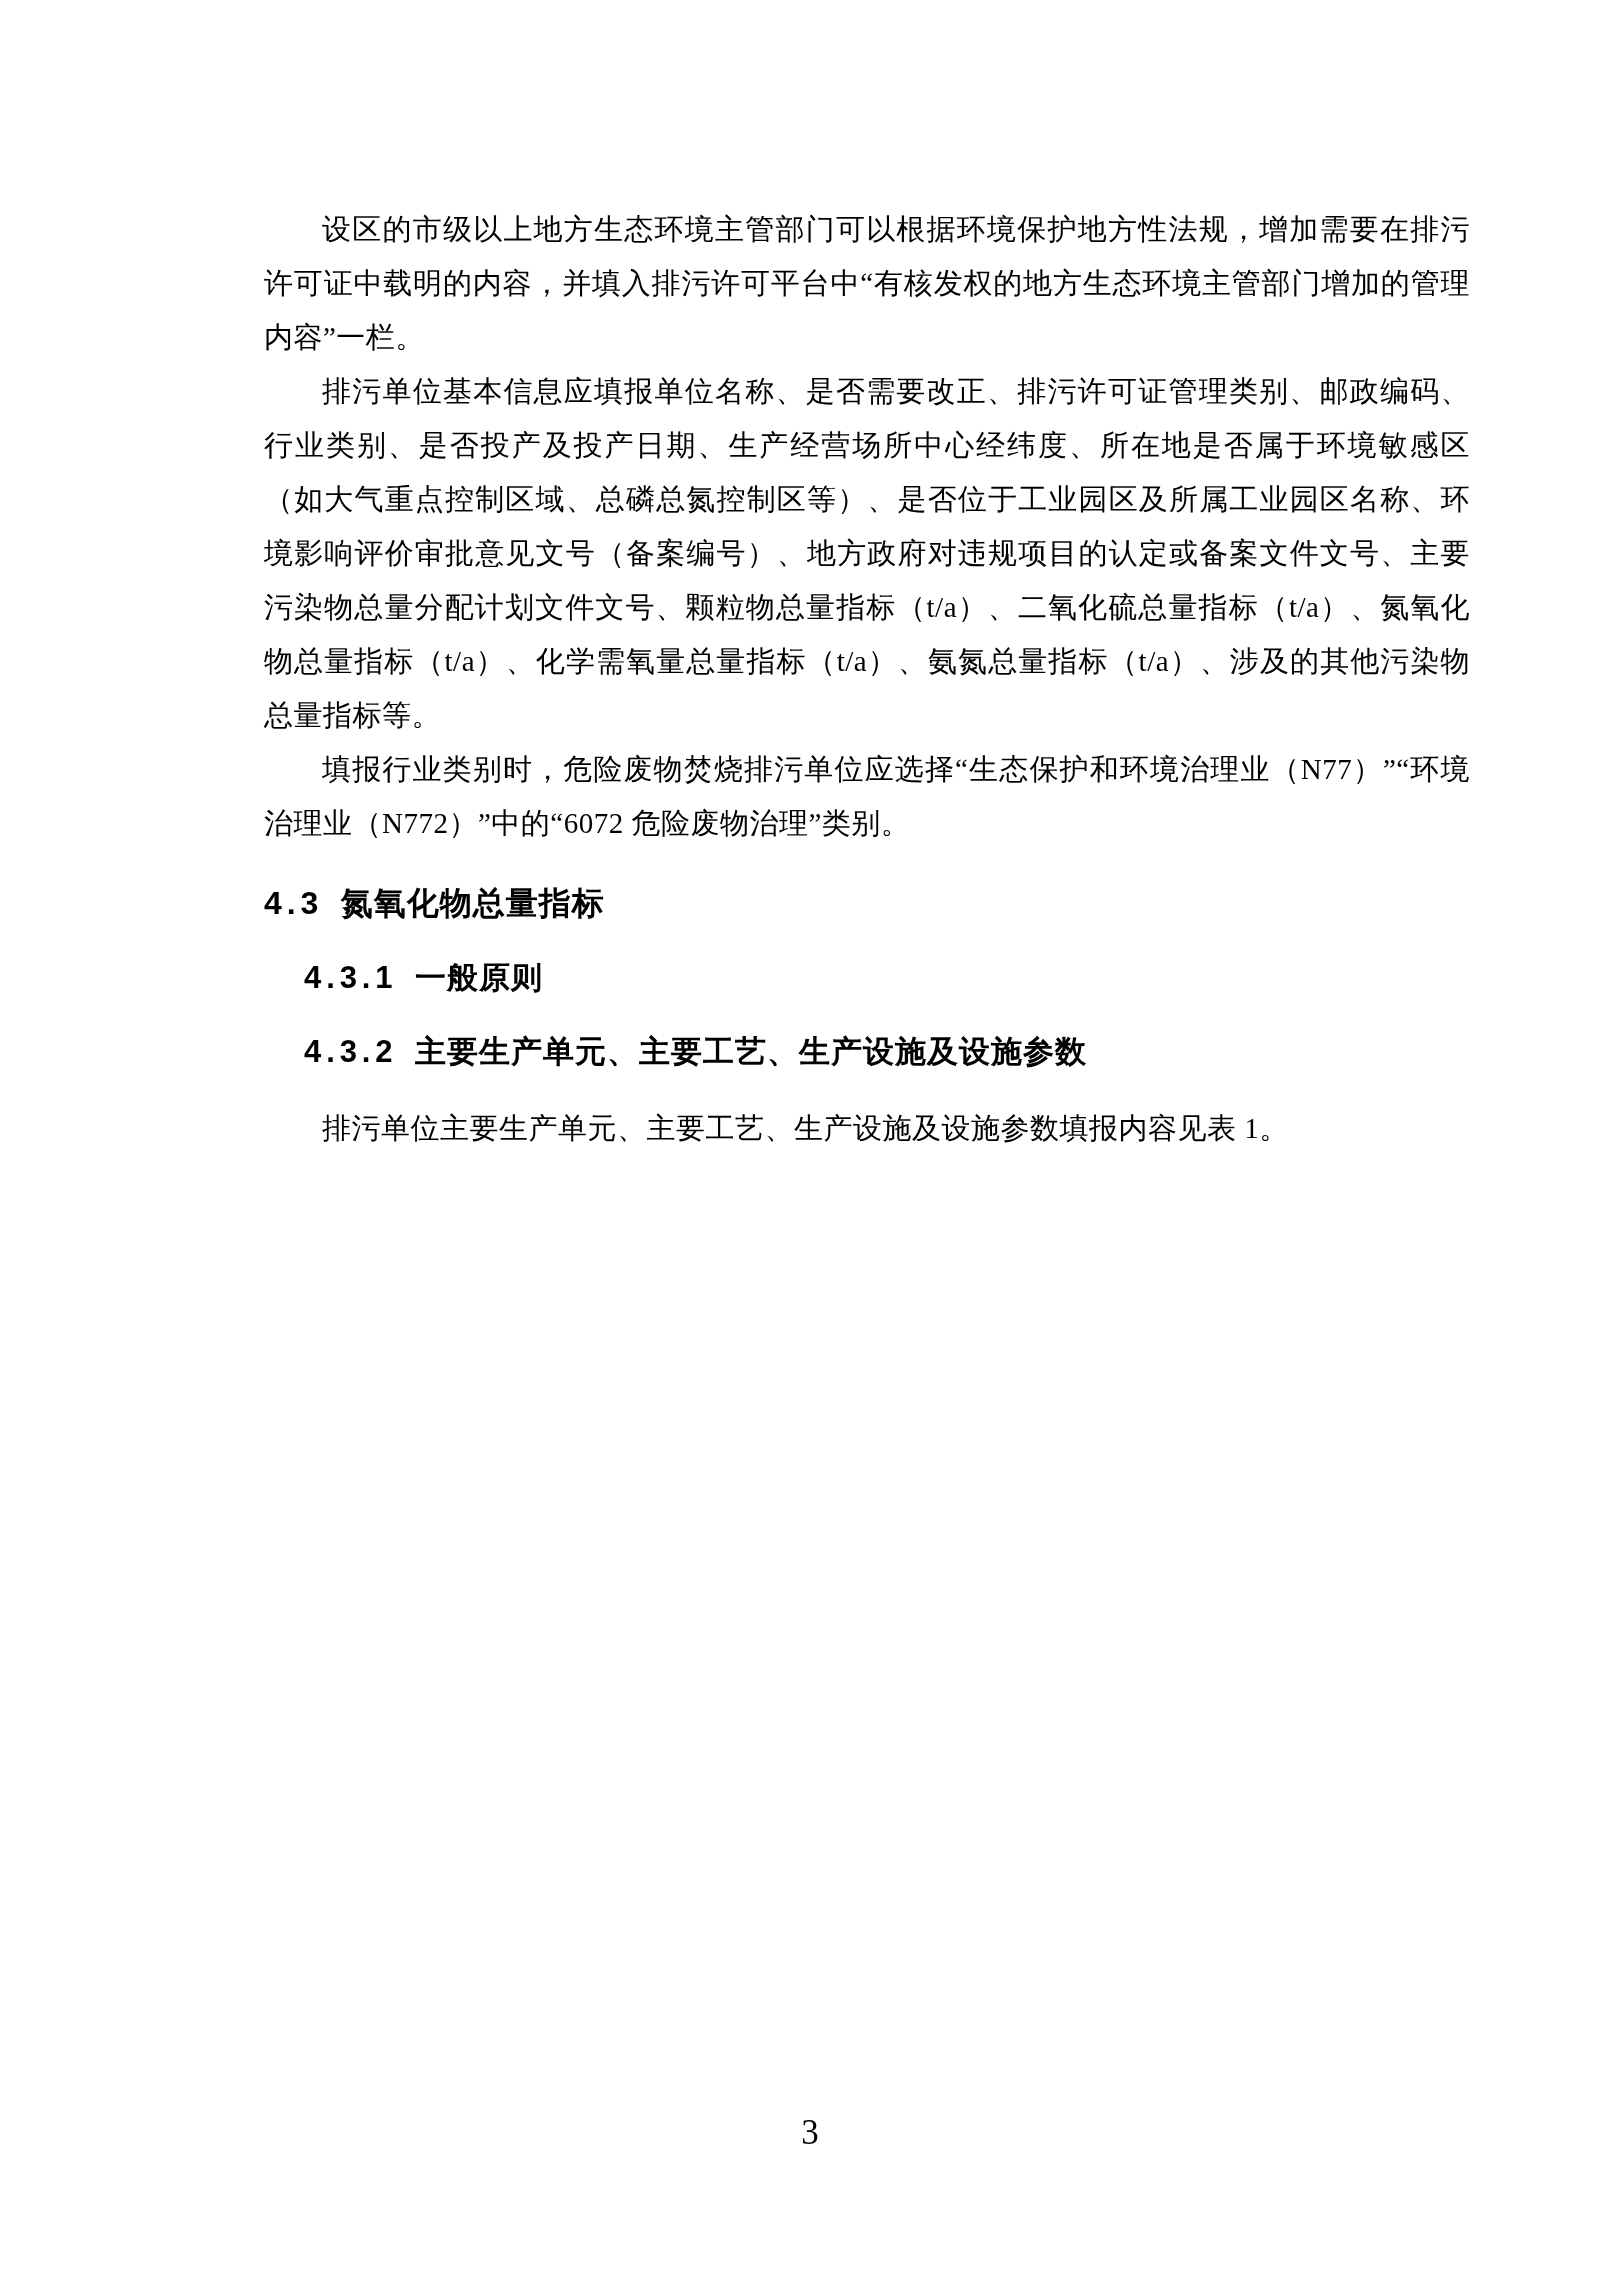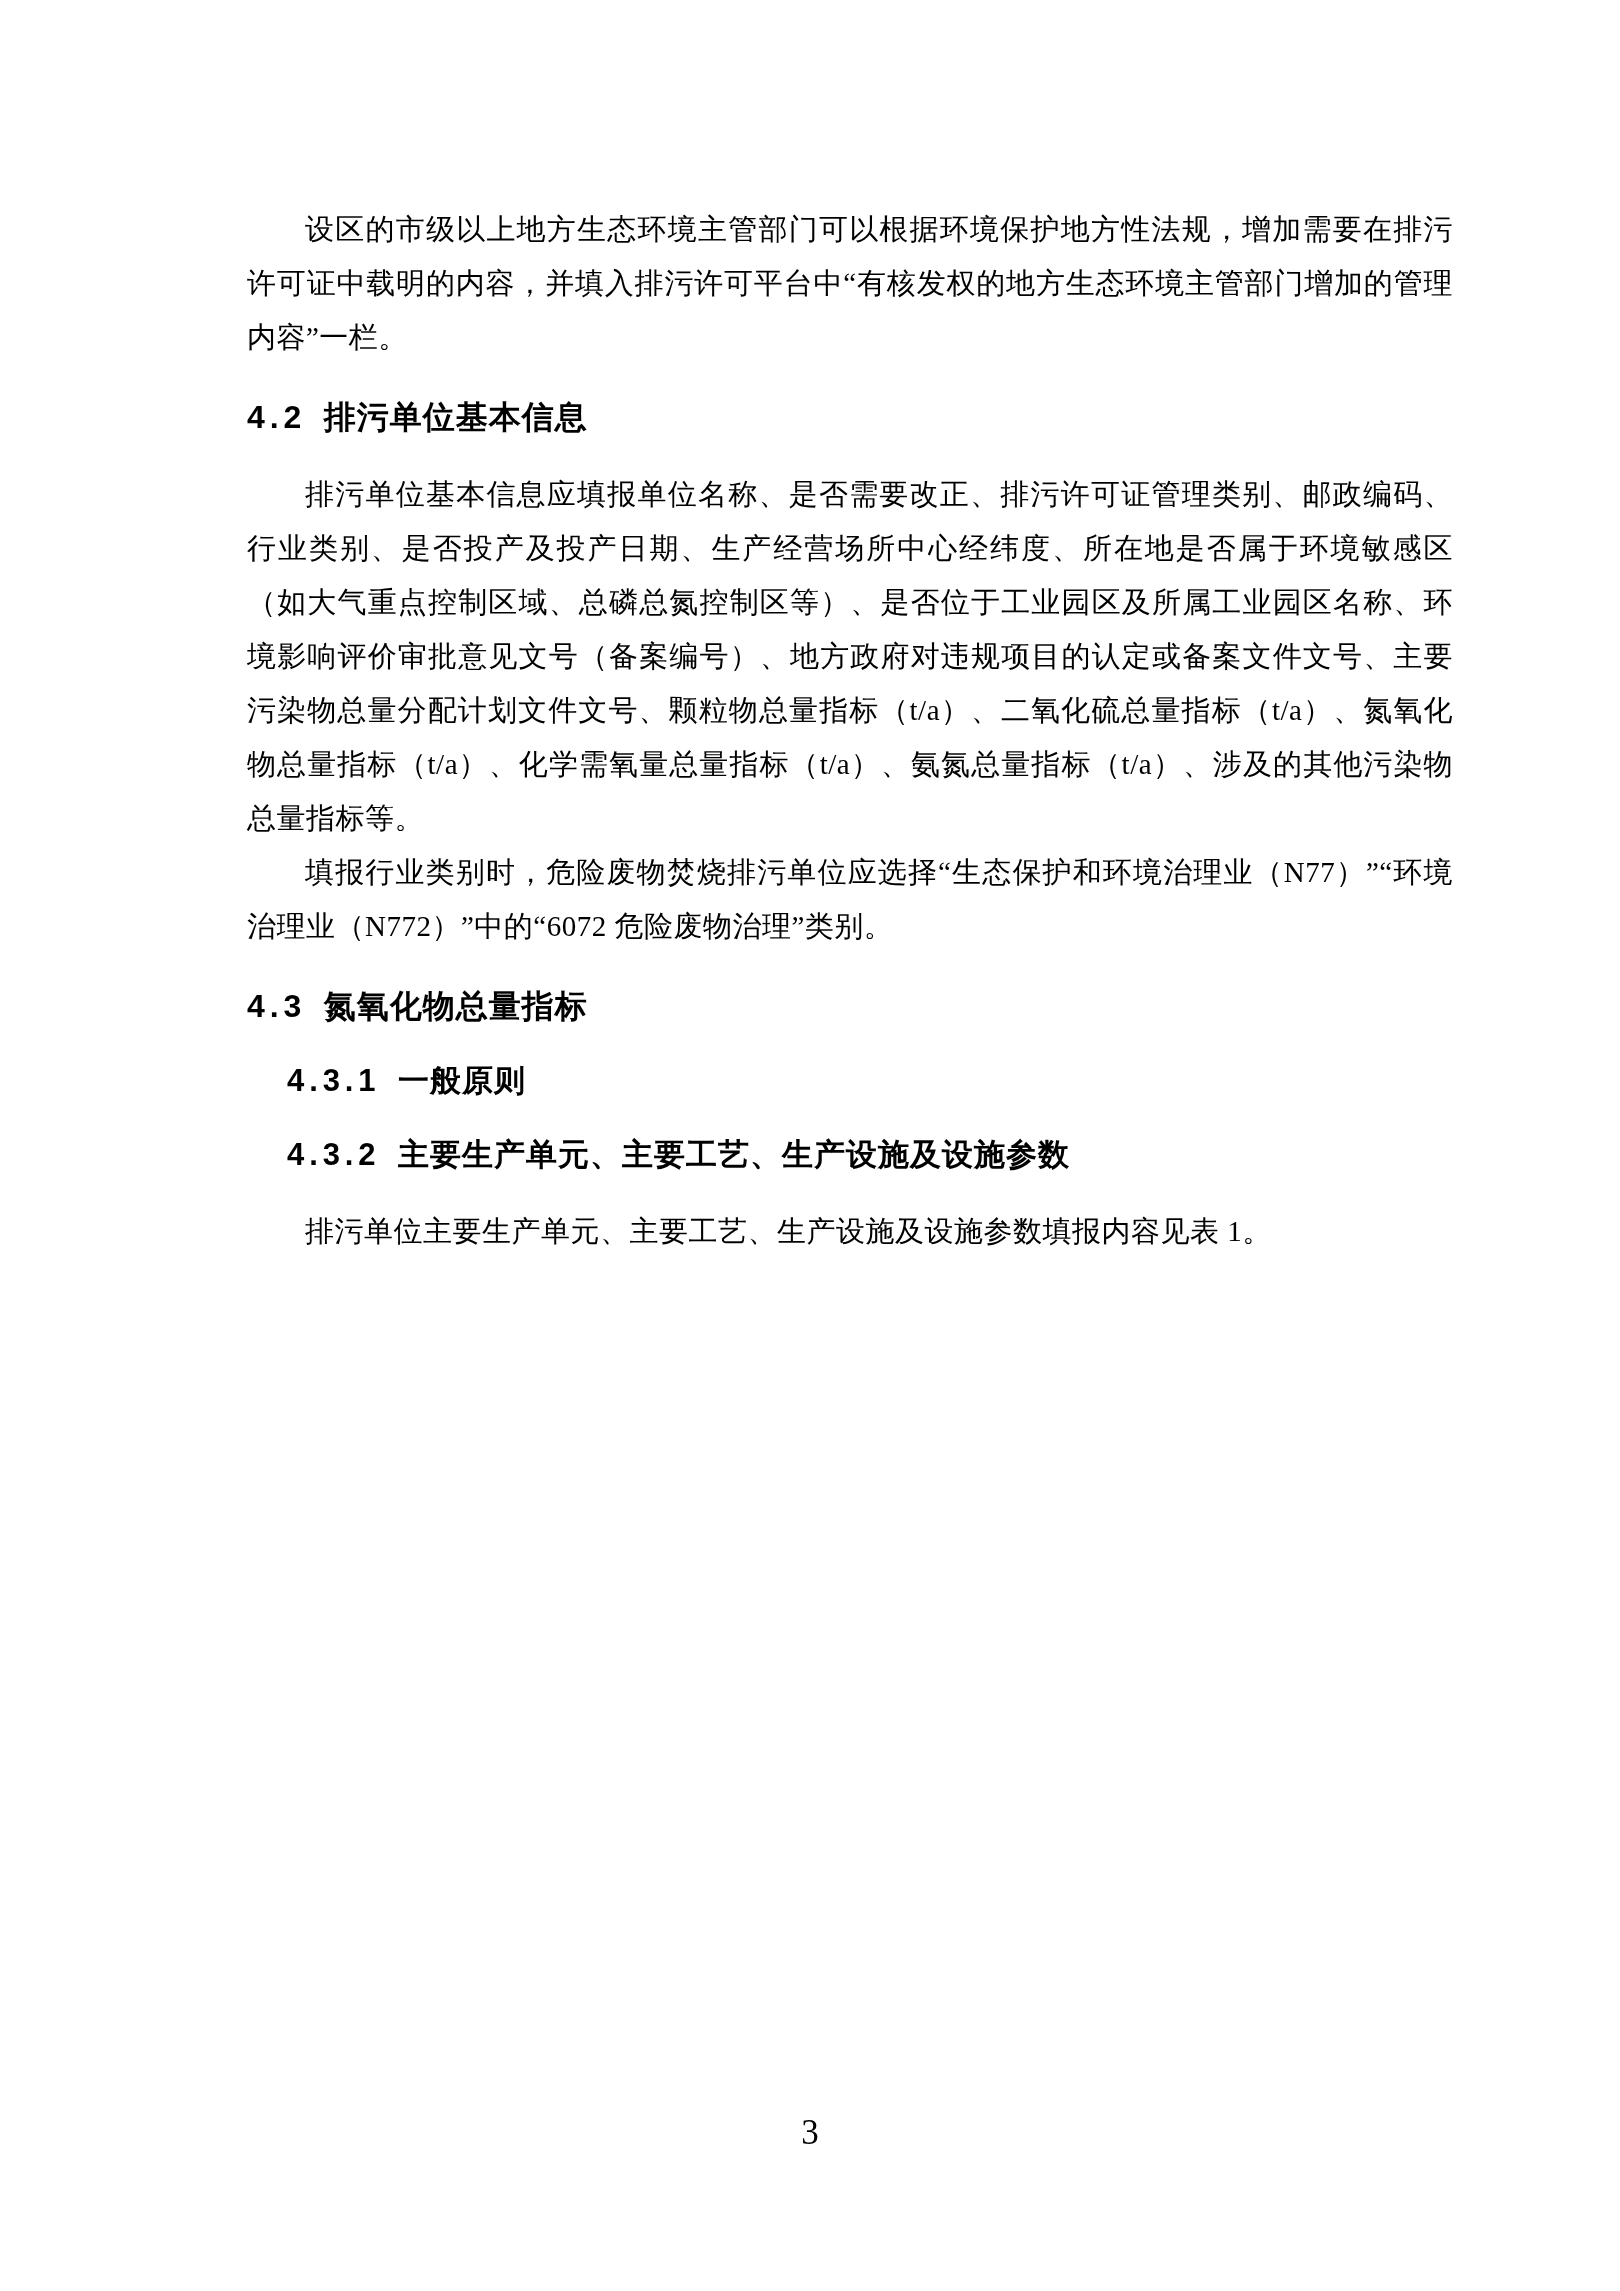--- a/index.html
+++ b/index.html
@@ -13,21 +13,21 @@
     position: relative;
     overflow: hidden;
   }
   .page {
     position: absolute;
     inset: 0;
     background: #ffffff;
   }
   .content {
     position: absolute;
-    left: 247px;
+    left: 264px;
     top: 202px;
     width: 1206px;
   }
   .para {
     font-size: 29px;
     line-height: 54px;
     margin: 0;
     text-align: justify;
     text-indent: 2em;
     letter-spacing: 0.5px;
@@ -62,24 +62,20 @@
   }
 </style>
 </head>
 <body>
 
 <div class="page">
   <div class="content">
 
     <p class="para">设区的市级以上地方生态环境主管部门可以根据环境保护地方性法规，增加需要在排污许可证中载明的内容，并填入排污许可平台中“有核发权的地方生态环境主管部门增加的管理内容”一栏。</p>
 
-    <h2 class="heading h2">
-      <span class="h-num">4.2</span>
-      <span class="h-title">排污单位基本信息</span>
-    </h2>
 
     <p class="para">排污单位基本信息应填报单位名称、是否需要改正、排污许可证管理类别、邮政编码、行业类别、是否投产及投产日期、生产经营场所中心经纬度、所在地是否属于环境敏感区（如大气重点控制区域、总磷总氮控制区等）、是否位于工业园区及所属工业园区名称、环境影响评价审批意见文号（备案编号）、地方政府对违规项目的认定或备案文件文号、主要污染物总量分配计划文件文号、颗粒物总量指标（t/a）、二氧化硫总量指标（t/a）、氮氧化物总量指标（t/a）、化学需氧量总量指标（t/a）、氨氮总量指标（t/a）、涉及的其他污染物总量指标等。</p>
 
     <p class="para">填报行业类别时，危险废物焚烧排污单位应选择“生态保护和环境治理业（N77）”“环境治理业（N772）”中的“6072 危险废物治理”类别。</p>
 
     <h2 class="heading h2">
       <span class="h-num">4.3</span>
       <span class="h-title">氮氧化物总量指标</span>
     </h2>
 

